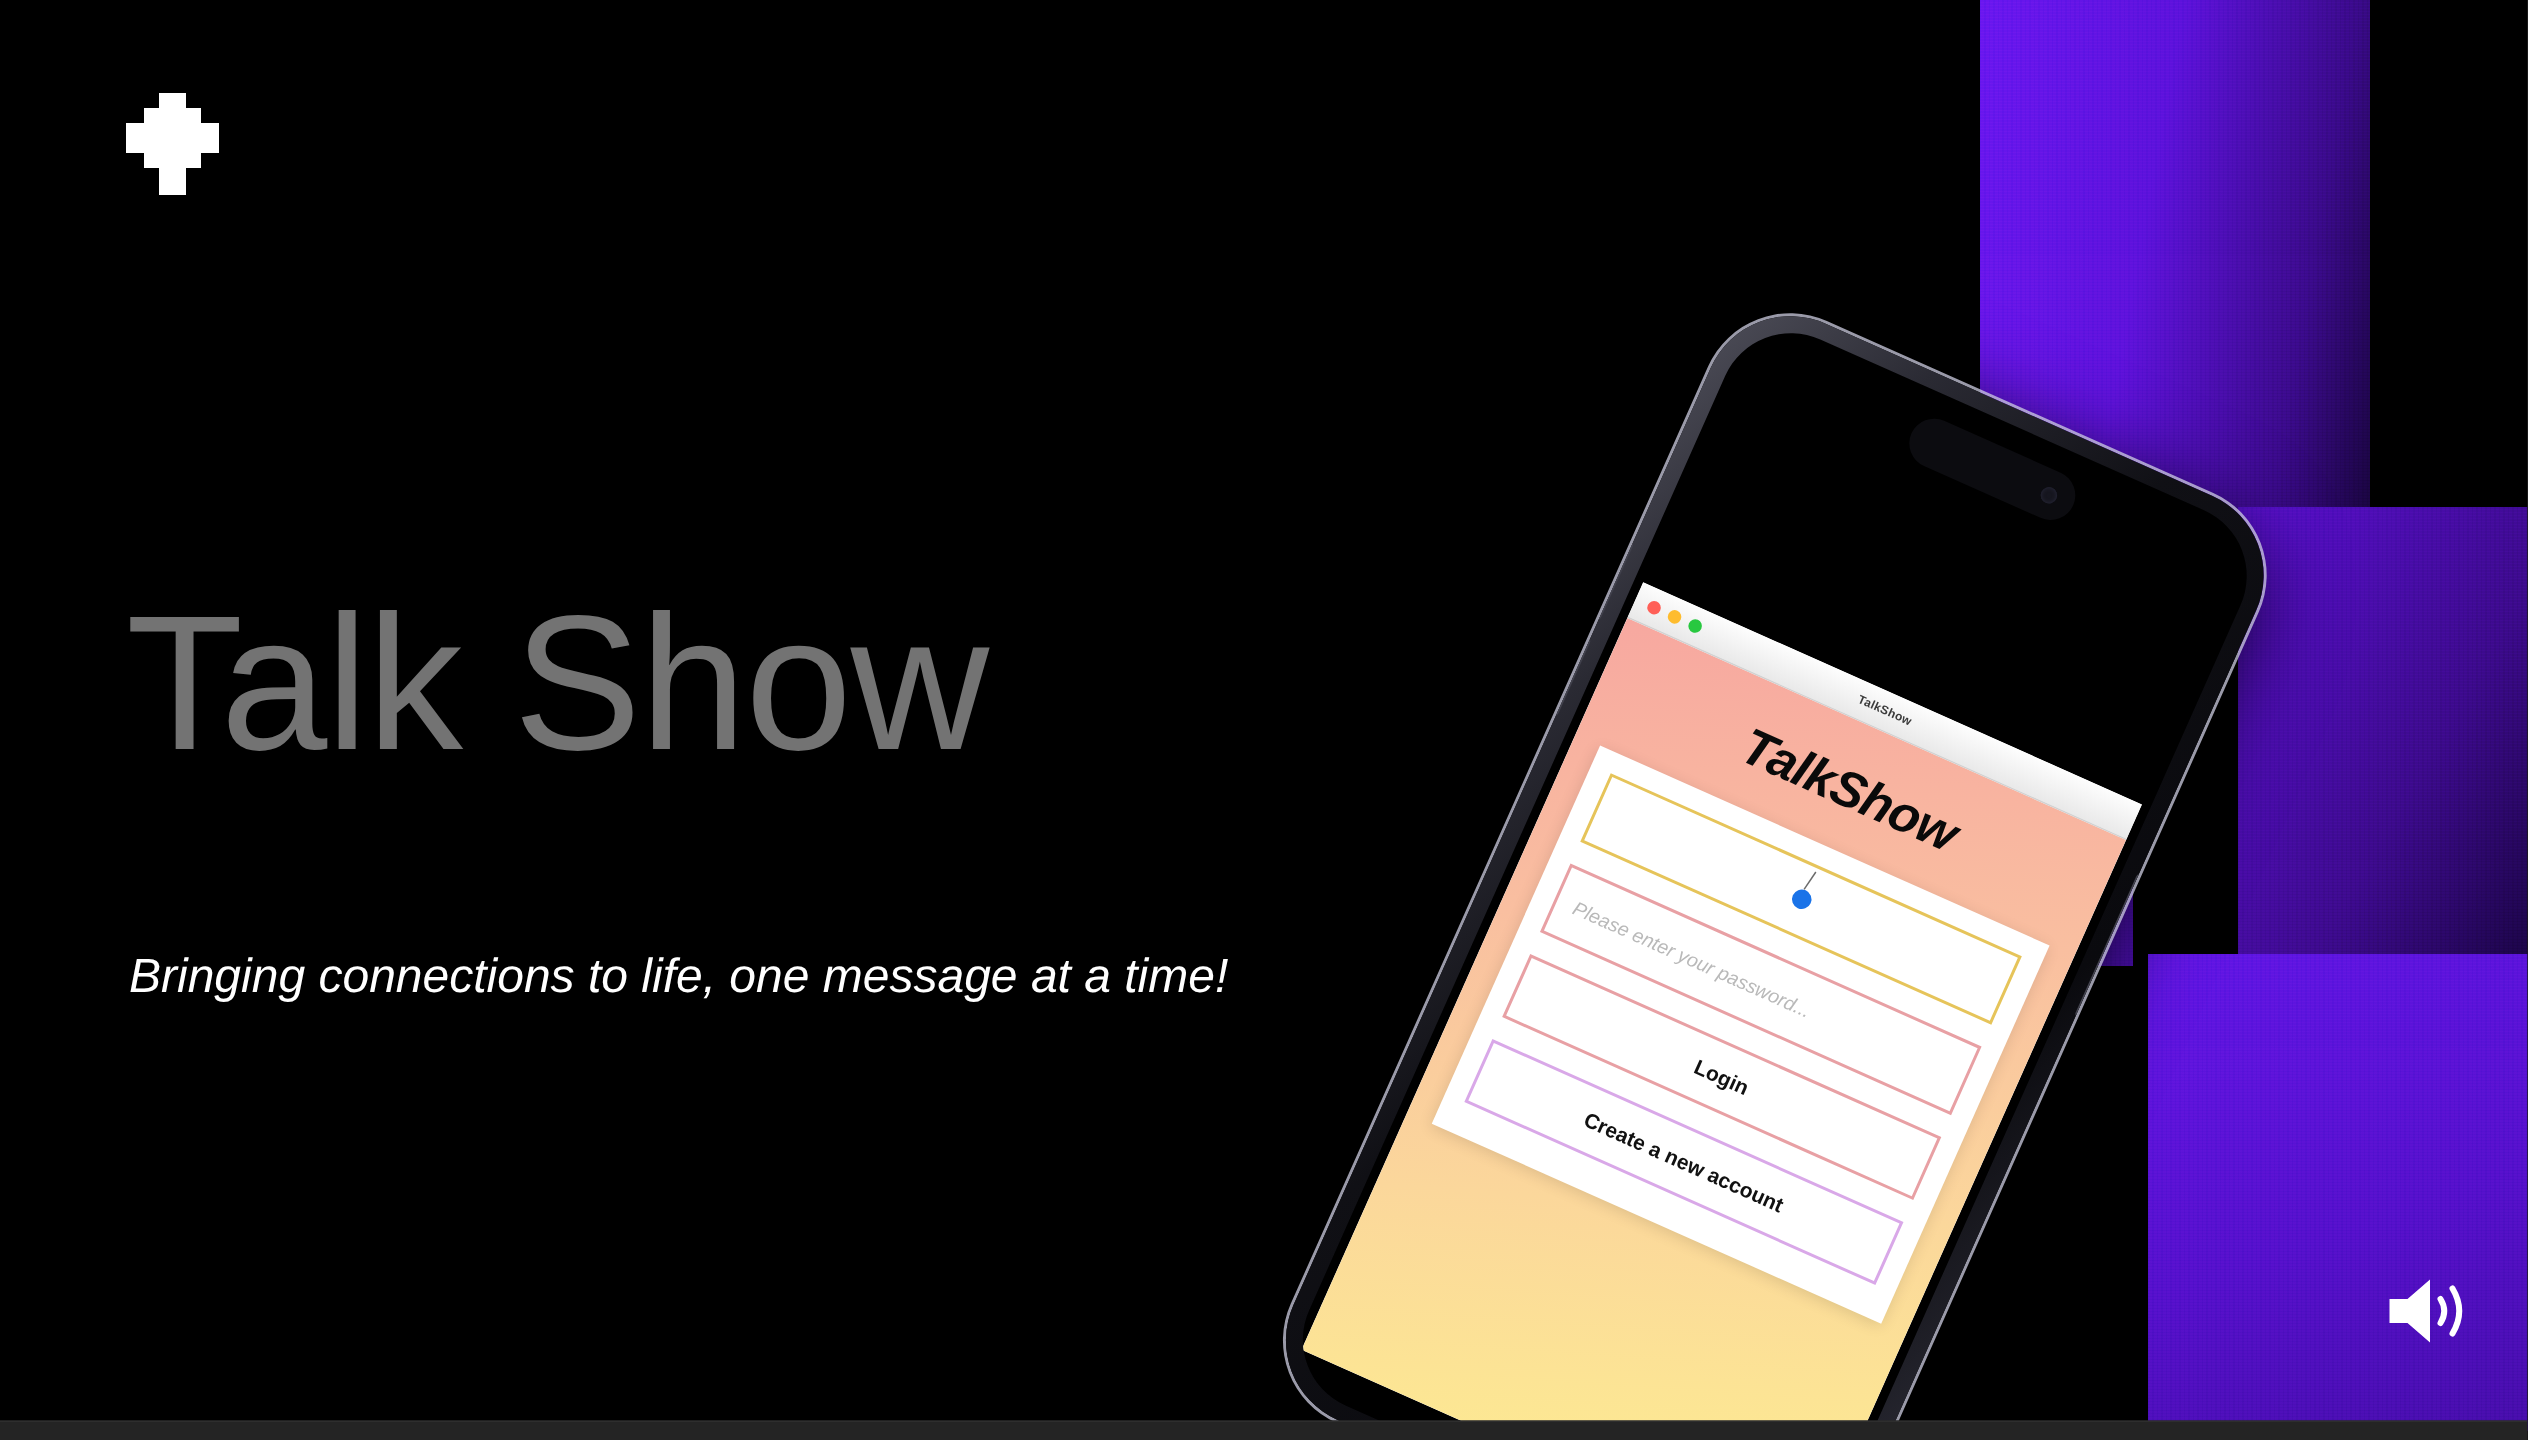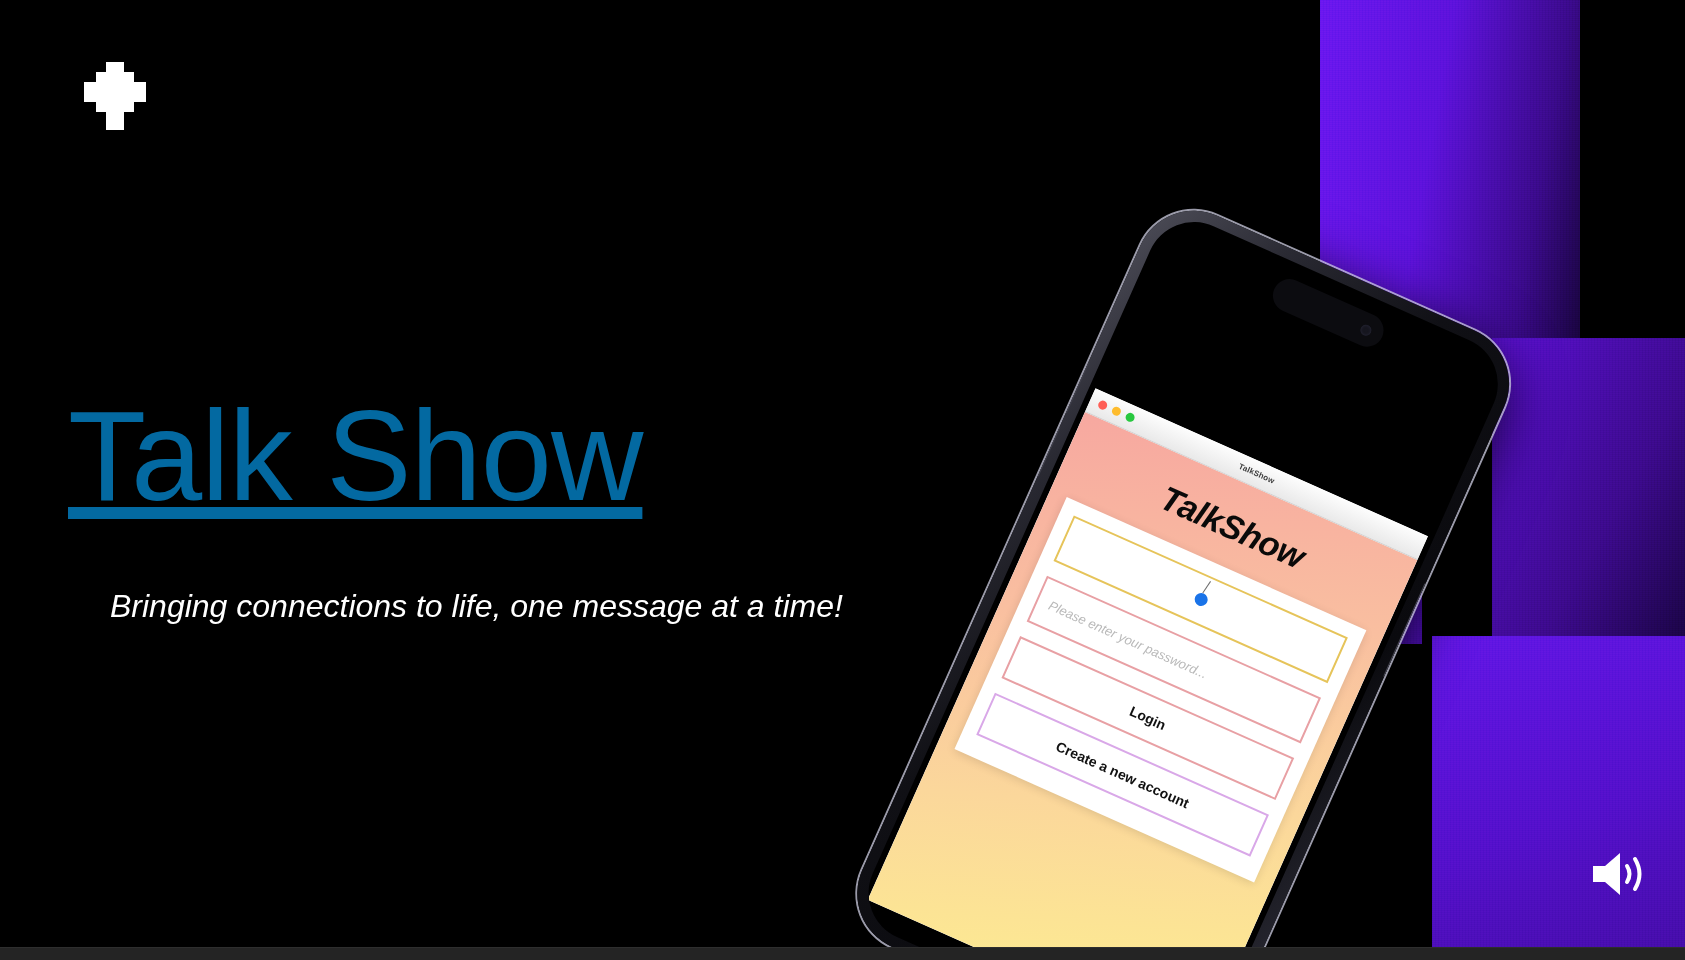--- a/index.html
+++ b/index.html
@@ -42,30 +42,29 @@
     left:1432px; top:636px; width:260px; height:318px;
     background:linear-gradient(160deg,#6216e6 0%,#5410cc 55%,#450da8 100%);
   }
 
   
   #logo {
     position:absolute; left:84px; top:62px;
     width:62px; height:68px;
   }
   #hero-title {
-    position:absolute; left:68px; top:392px;
+    position:absolute; left:84px; top:392px;
     font-size:128px; font-weight:300; letter-spacing:-1px;
-    color:#0369a1; line-height:1;
+    color:#737373; line-height:1;
     white-space:nowrap;
-    text-decoration:underline;
   }
   #hero-subtitle {
-    position:absolute; left:86px; top:588px;
+    position:absolute; left:86px; top:632px;
     font-size:32px; font-style:italic; font-weight:400;
-    color:#fff; white-space:nowrap;margin-left:24px;
+    color:#fff; white-space:nowrap;
   }
 
   
   #phone-wrap {
     position:absolute; left:1000px; top:250px;
     width:620px; height:720px;
     transform:rotate(24deg);
     transform-origin:40% 30%;
   }
   #phone-frame {

